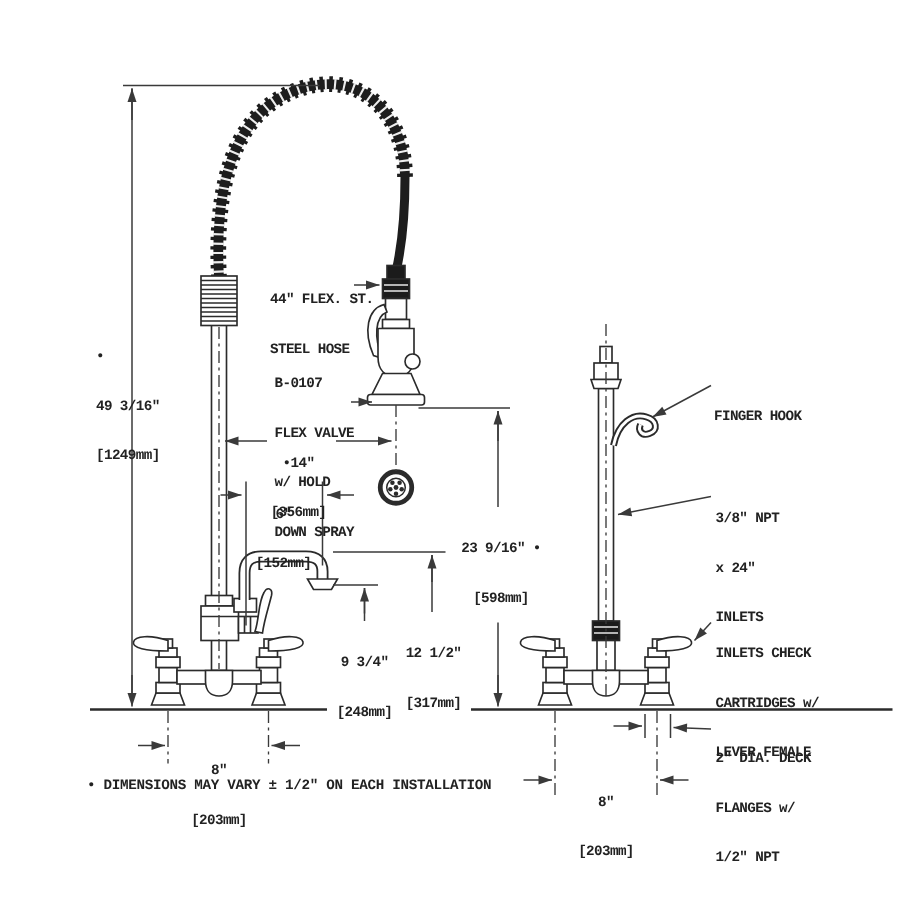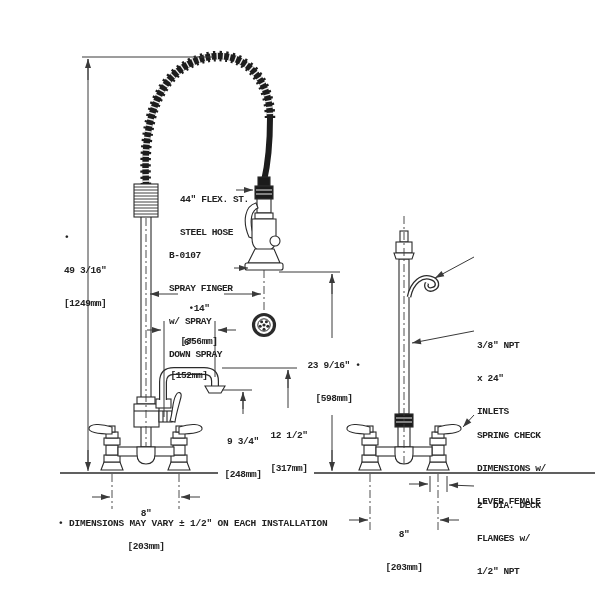--- a/index.html
+++ b/index.html
@@ -197,24 +197,24 @@
   <span>•</span>
   <span>49 3/16"</span>
   <span>[1249mm]</span>
 </div>
 
 <div class="lbl" style="left:180px;top:172px;">
   <span>44" FLEX. ST.</span>
   <span>STEEL HOSE</span>
 </div>
 
-<div class="lbl" style="left:169px;top:228px;">
+<div class="lbl" style="left:183px;top:228px;">
   <span>B-0107</span>
-  <span>SPRAY FINGER</span>
-  <span>w/ SPRAY</span>
+  <span>FLEX VALVE</span>
+  <span>w/ HOLD</span>
   <span>DOWN SPRAY</span>
 </div>
 
 <div class="lbl ctr" style="left:170px;top:281px;width:58px;">
   <span>•14"</span>
   <span>[356mm]</span>
 </div>
 
 <div class="lbl ctr" style="left:162px;top:315px;width:54px;">
   <span>6"</span>
@@ -229,30 +229,33 @@
 <div class="lbl ctr wbg" style="left:264px;top:408px;width:50px;">
   <span>12 1/2"</span>
   <span>[317mm]</span>
 </div>
 
 <div class="lbl ctr wbg" style="left:218px;top:414px;width:50px;">
   <span>9 3/4"</span>
   <span>[248mm]</span>
 </div>
 
+<div class="lbl" style="left:476px;top:250px;">
+  <span>FINGER HOOK</span>
+</div>
 
 <div class="lbl" style="left:477px;top:318px;">
   <span>3/8" NPT</span>
   <span>x 24"</span>
   <span>INLETS</span>
 </div>
 
 <div class="lbl" style="left:477px;top:408px;">
-  <span>SPRING CHECK</span>
-  <span>DIMENSIONS w/</span>
+  <span>INLETS CHECK</span>
+  <span>CARTRIDGES w/</span>
   <span>LEVER FEMALE</span>
 </div>
 
 <div class="lbl" style="left:477px;top:478px;">
   <span>2" DIA. DECK</span>
   <span>FLANGES w/</span>
   <span>1/2" NPT</span>
   <span>FEMALE INLETS</span>
 </div>
 

